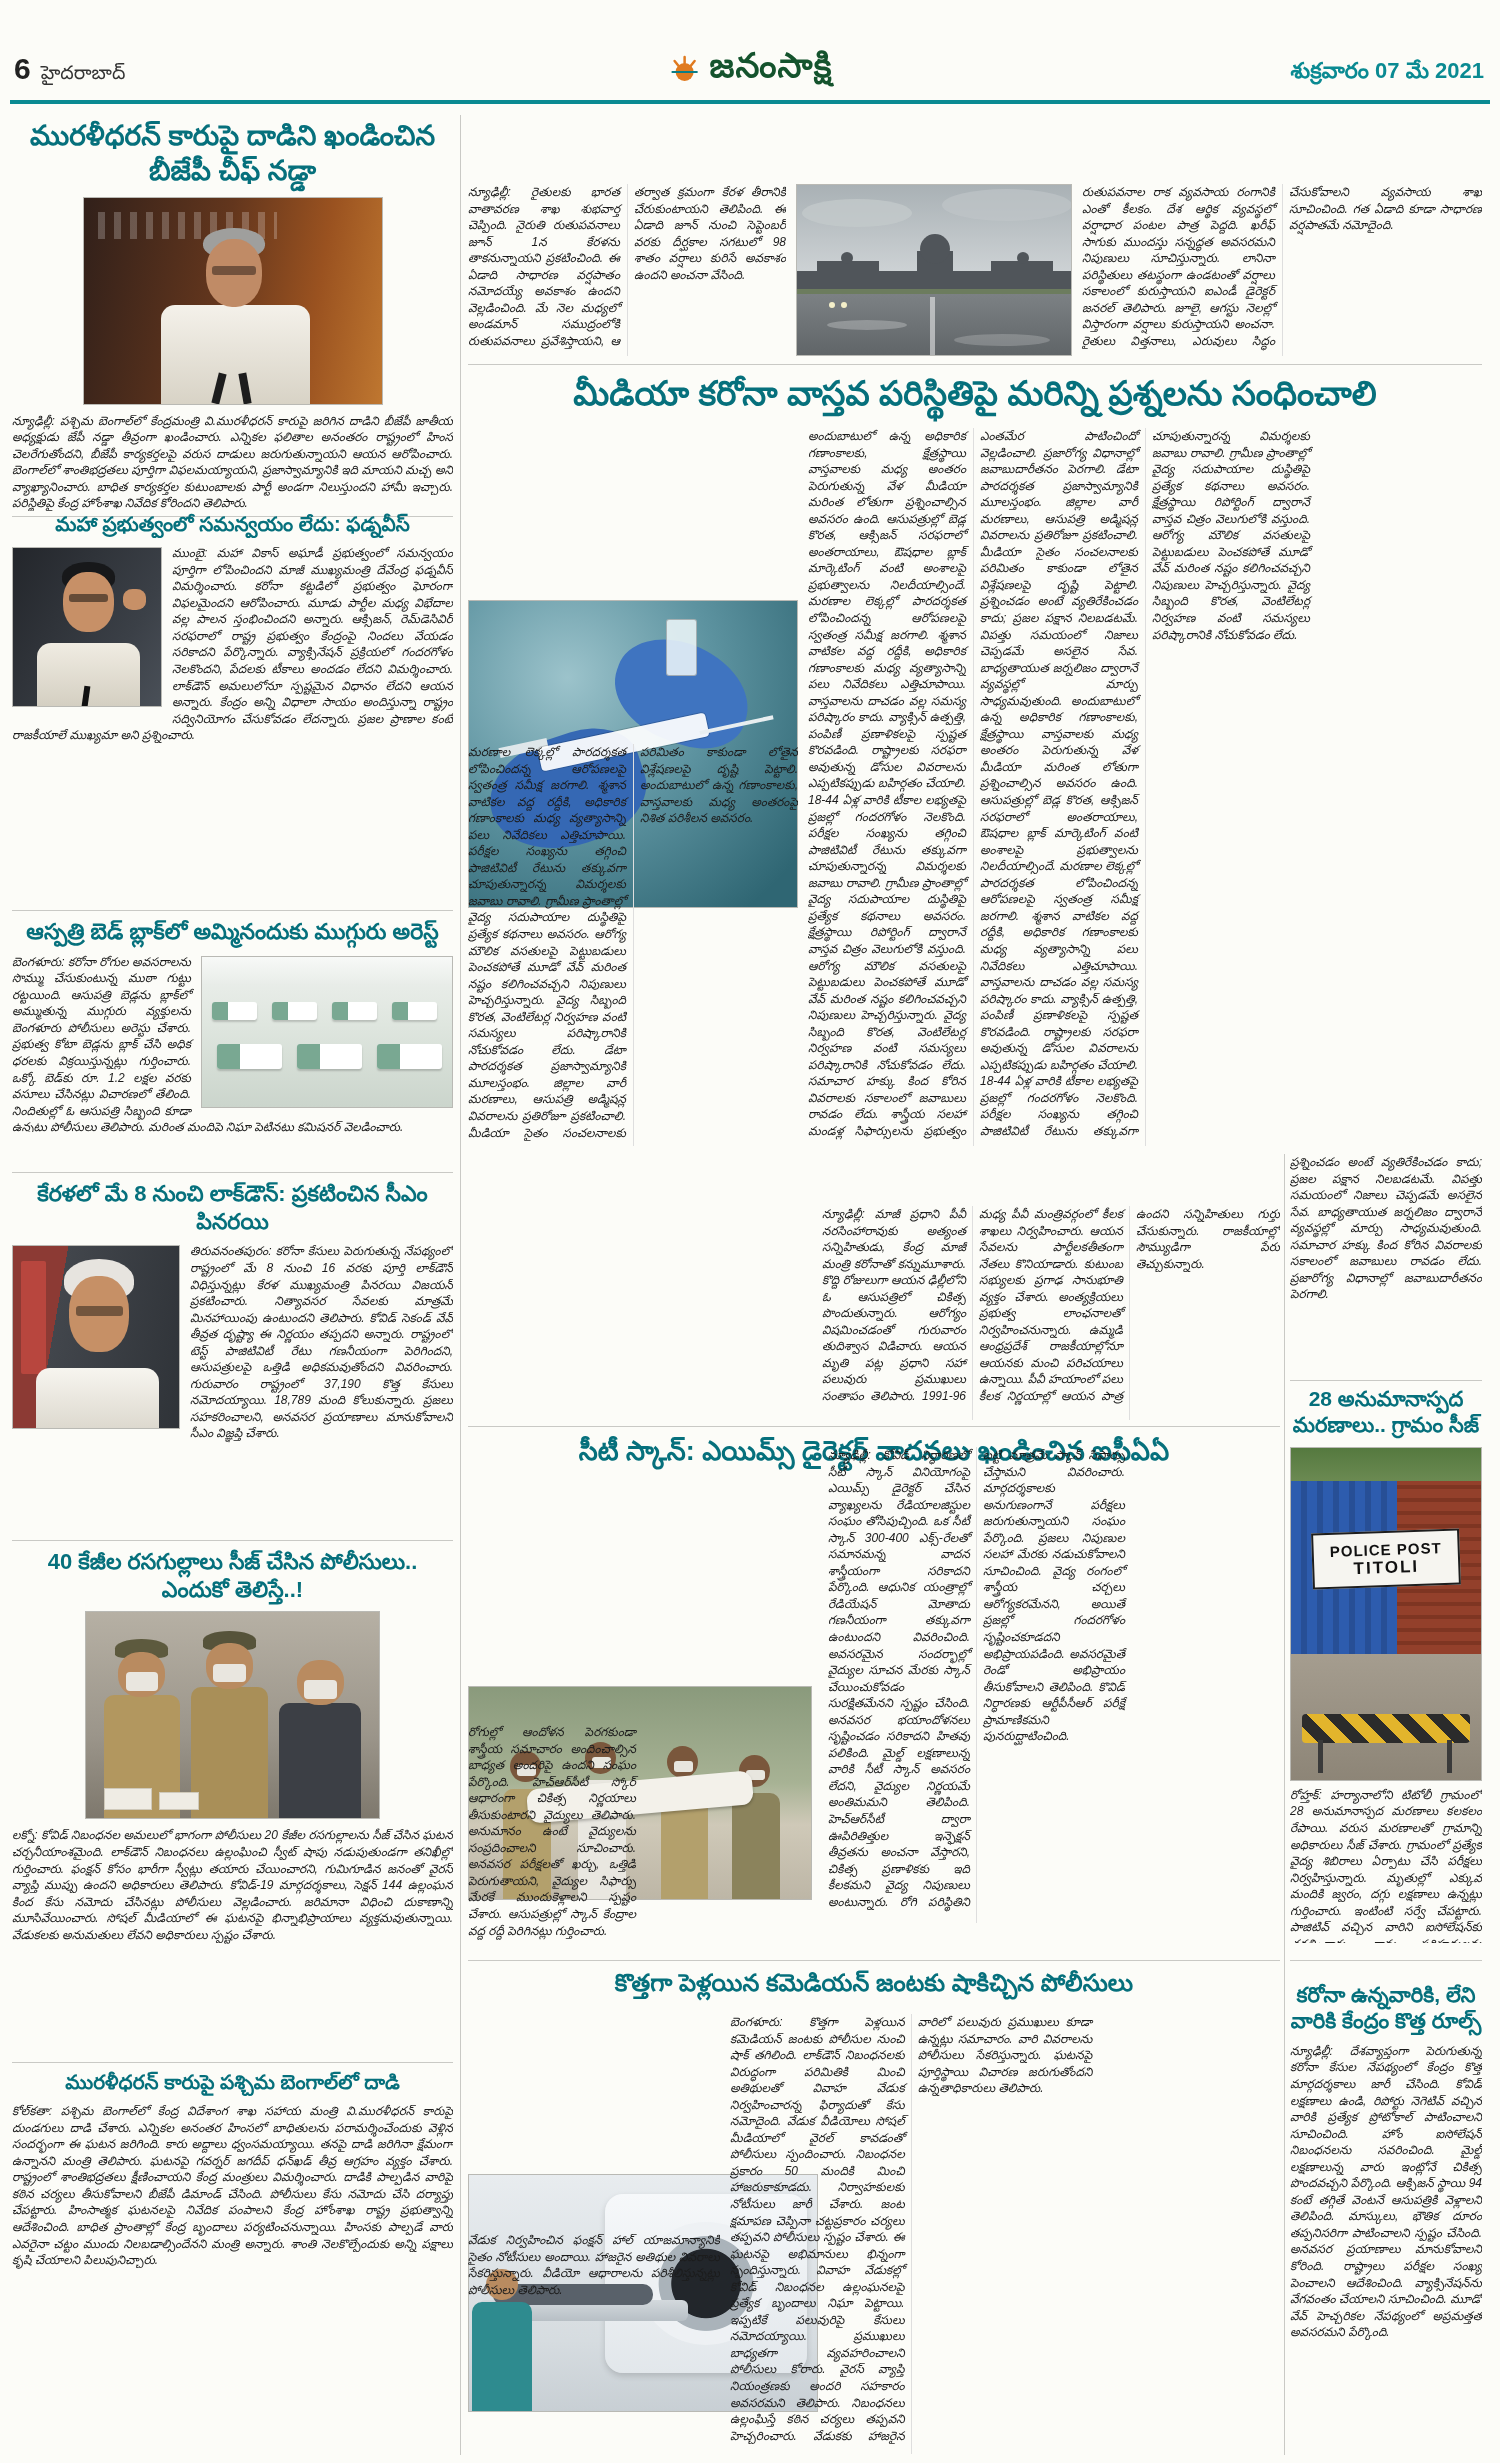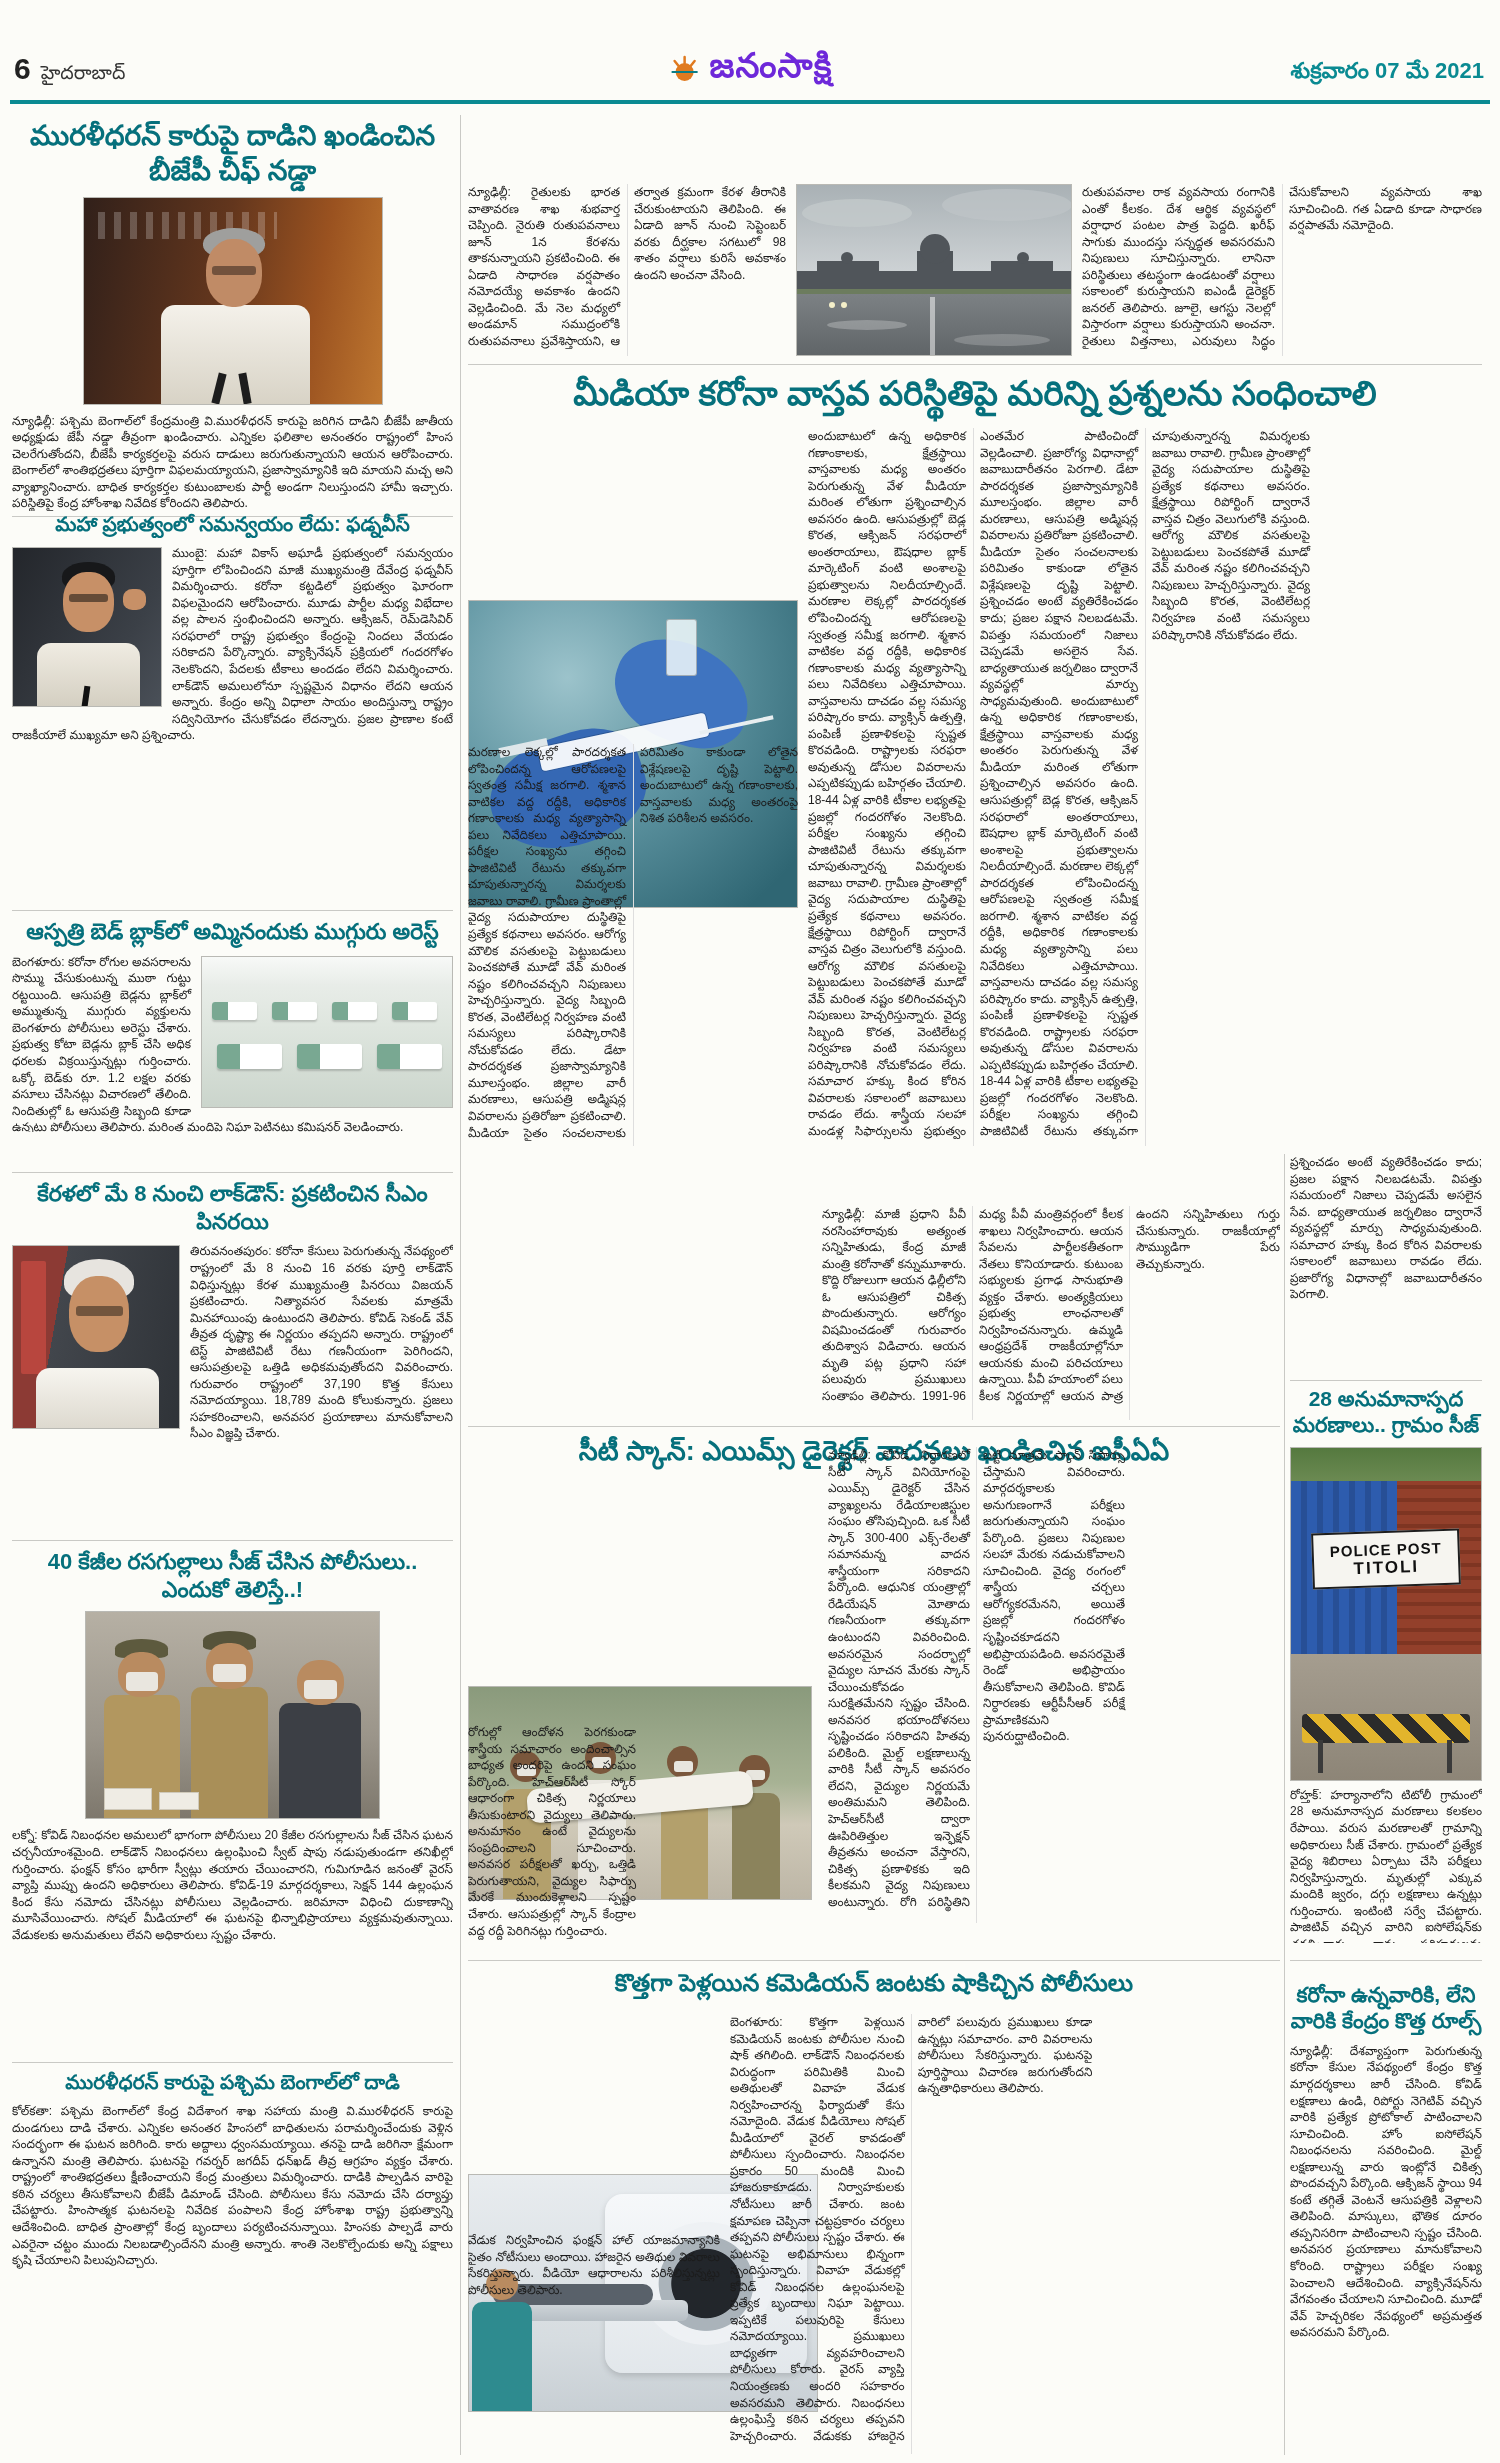--- a/index.html
+++ b/index.html
@@ -1,33 +1,33 @@
 <!DOCTYPE html>
 <html><head>
 <meta charset="utf-8">
 <style>
   html,body{margin:0;padding:0;background:#e8e8e4;}
   #page{position:relative;width:1500px;height:2463px;margin:0 auto;background:#fcfcf8;
         font-family:"Liberation Sans","DejaVu Sans",sans-serif;overflow:hidden;color:#161616;}
   .abs{position:absolute;}
   .headline{color:#06707c;font-weight:bold;text-align:center;line-height:1.26;margin:0;}
-  .body-text{font-size:12px;line-height:1.38;text-align:justify;color:#1c1c1c;overflow:hidden;}
+  .body-text{font-size:12px;line-height:1.38;text-align:justify;color:#1c1c1c;overflow:hidden;font-style:italic;}
   .cols-2{column-count:2;column-gap:14px;column-rule:1px solid #dedede;column-fill:auto;height:100%;}
   .cols-3{column-count:3;column-gap:13px;column-rule:1px solid #dedede;column-fill:auto;height:100%;}
   .cols-4{column-count:4;column-gap:14px;column-rule:1px solid #dedede;column-fill:auto;height:100%;}
   .hdiv{height:1px;background:#c9c9c5;}
   .vdiv{width:1px;background:#c9c9c5;}
   .photo{position:relative;overflow:hidden;background:#cfcfcb;border:1px solid #b9b9b4;box-sizing:border-box;}
   .float-l{float:left;margin:2px 10px 6px 0;}
   .float-r{float:right;margin:2px 0 6px 10px;}
   .ph-el{position:absolute;}
 
   
   .masthead-wrap{display:flex;align-items:center;gap:8px;}
-  .masthead-text{font-size:34px;font-weight:bold;color:#6d28d9;letter-spacing:1px;}
+  .masthead-text{font-size:34px;font-weight:bold;color:#14532d;letter-spacing:1px;}
   .page-num{font-size:30px;font-weight:bold;color:#222;}
   .city-label{font-size:19px;color:#333;}
   .date-label{font-size:22px;font-weight:bold;color:#0a8a92;}
 
   
   .ph-nadda{background:linear-gradient(100deg,#31201a,#63361d 45%,#9a5220 75%,#bf7730);}
   .ph-nadda .banner{left:5%;top:7%;width:60%;height:13%;background:repeating-linear-gradient(90deg,rgba(255,255,255,.5) 0 7px,transparent 7px 16px);opacity:.45;}
   .ph-nadda .torso{left:26%;bottom:0;width:50%;height:48%;background:linear-gradient(#f4f1ea,#d8d3c6);border-radius:14px 14px 0 0;}
   .ph-nadda .head{left:41%;top:20%;width:19%;height:33%;background:#c08b66;border-radius:46%;}
   .ph-nadda .hair{left:40%;top:15%;width:21%;height:15%;background:#9f9f9d;border-radius:50% 50% 45% 45%;}

